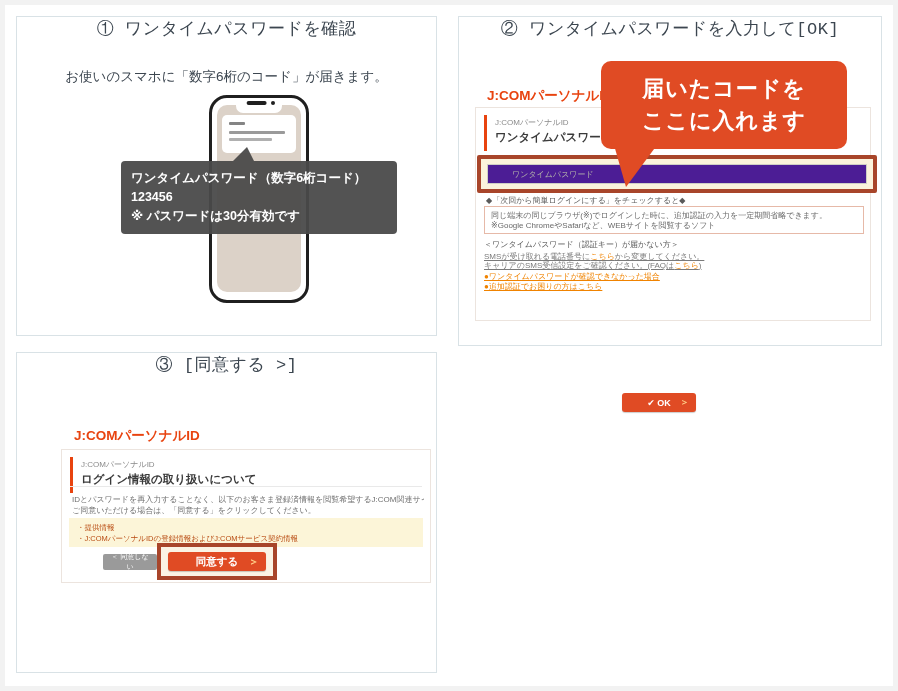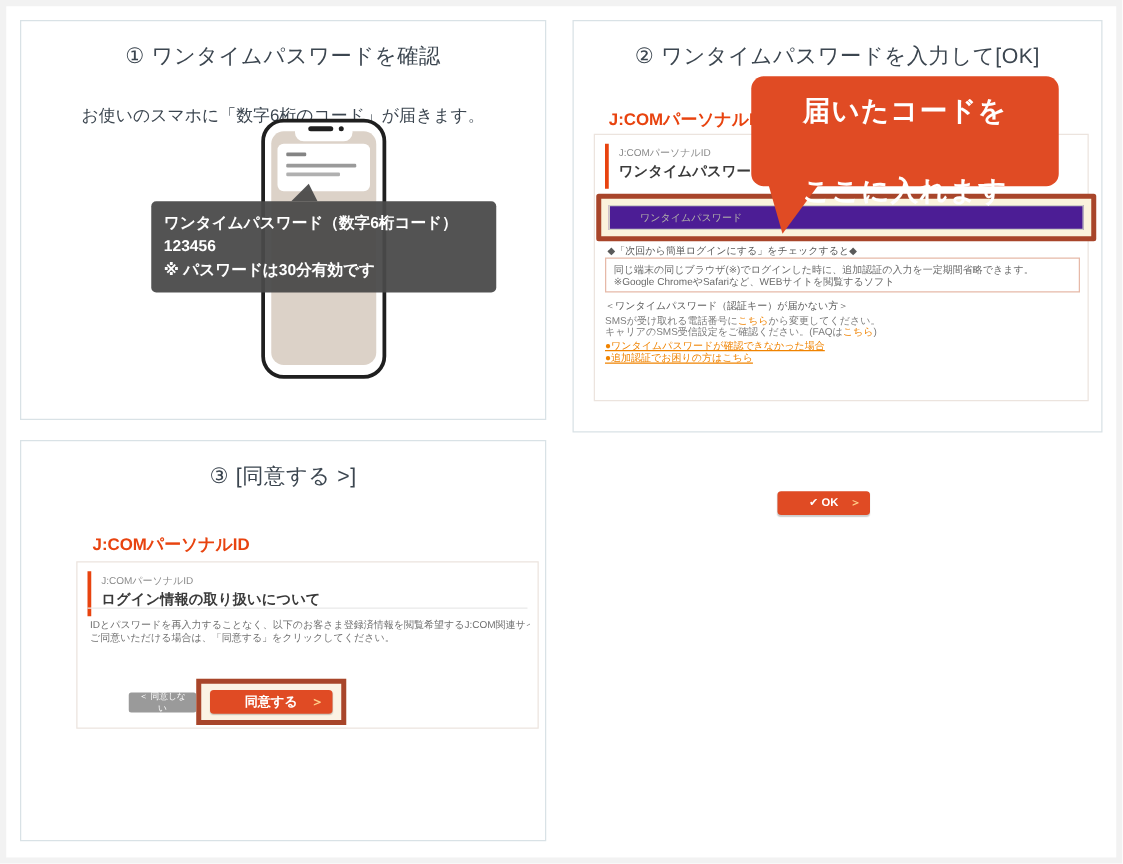--- a/index.html
+++ b/index.html
@@ -4,21 +4,21 @@
 <style>
   html,body{margin:0;padding:0;background:#ffffff;}
   *{box-sizing:border-box;font-family:"Liberation Sans","DejaVu Sans",sans-serif;}
   .stage{position:relative;width:898px;height:691px;background:#fff;overflow:hidden;
          box-shadow:inset 0 0 0 5px #f2f2f2;}
   .panel{position:absolute;background:#fff;border:1px solid #d9e2e6;}
   #p1{left:16px;top:16px;width:421px;height:320px;}
   #p2{left:458px;top:16px;width:424px;height:330px;}
   #p3{left:16px;top:352px;width:421px;height:321px;}
 
-  .step-title{margin-top:16px;text-align:center;color:#3c4650;font-size:17px;letter-spacing:.5px;}
+  .step-title{text-align:center;color:#3c4650;font-size:17px;letter-spacing:.5px;font-family:Liberation Mono, monospace;}
   .step-sub{margin-top:28px;text-align:center;color:#3c4650;font-size:13.5px;}
 
   
   .phone{position:absolute;left:192px;top:78px;width:100px;height:208px;background:#fff;
          border:3px solid #1f1f1f;border-radius:18px;}
   .phone .screen{position:absolute;left:5px;right:5px;top:7px;bottom:8px;background:#dcd2c8;border-radius:10px;}
   .phone .notch{position:absolute;left:50%;top:-1px;transform:translateX(-50%);width:46px;height:9px;
                 background:#fff;border-radius:0 0 7px 7px;}
   .phone .speaker{position:absolute;left:50%;top:3px;transform:translateX(-62%);width:20px;height:4px;
                   background:#1f1f1f;border-radius:2px;z-index:3;}
@@ -44,29 +44,29 @@
   .heading{font-size:11.5px;font-weight:bold;color:#3a3a3a;margin-top:2px;}
   .hr{position:absolute;left:8px;right:8px;border-bottom:1px solid #e9e9e9;}
 
   .annotate{position:absolute;border:4px solid #a8452a;background:#fbf3dc;border-radius:2px;z-index:2;}
   #otp-input{position:absolute;left:6px;right:6px;top:5px;bottom:5px;background:#4c1d95;
              border:1px solid #cfcfc5;font-size:8px;color:#8a8a84;padding:0 24px;width:calc(100% - 12px);}
   #otp-input::placeholder{color:#b3b3aa;}
 
   .callout{position:absolute;left:142px;top:44px;width:246px;height:88px;background:#e04b24;border-radius:10px;
            z-index:4;display:flex;flex-direction:column;justify-content:center;align-items:center;}
-  .callout div{color:#fff;font-weight:bold;font-size:22px;line-height:32px;letter-spacing:1px;margin-top:32px;}
+  .callout div{color:#fff;font-weight:bold;font-size:22px;line-height:32px;letter-spacing:1px;}
   .callout-tail{position:absolute;left:155px;top:128px;width:0;height:0;z-index:3;
                 border-left:12px solid transparent;border-right:31px solid transparent;
                 border-top:42px solid #e04b24;}
 
   .tiny{position:absolute;font-size:8px;color:#5a5a5a;line-height:9px;white-space:nowrap;}
   .tinybox{position:absolute;border:1px solid #e6b9a8;background:#fff;padding:4px 6px;
            font-size:8px;color:#6a6a6a;line-height:10px;white-space:nowrap;overflow:hidden;}
-  .graytxt{color:#7a7a7a;}
+  .graytxt{color:#7a7a7a;text-decoration:underline;}
   .olink{color:#ef8200;text-decoration:none;cursor:pointer;}
   .obullet{position:absolute;font-size:8px;color:#f08300;text-decoration:underline;white-space:nowrap;cursor:pointer;}
 
   .red-btn{position:absolute;background:#e04b24;border:none;border-radius:3px;color:#fff;font-weight:bold;
            display:flex;align-items:center;justify-content:center;cursor:pointer;
            box-shadow:0 1px 1px rgba(0,0,0,.2);}
   .red-btn .chev{position:absolute;right:7px;color:#ffd08a;font-weight:bold;}
 
   #ok-btn{left:146px;top:285px;width:74px;height:19px;font-size:9px;}
   #ok-btn .chev{font-size:9px;}
@@ -164,20 +164,24 @@
     <div class="content-box" style="left:44px;top:96px;width:370px;height:134px;">
       <div class="site-header">
         <div class="crumb">J:COMパーソナルID</div>
         <div class="heading">ログイン情報の取り扱いについて</div>
       </div>
       <div class="hr" style="top:36px;"></div>
 
       <div class="bodytxt" style="left:10px;top:44px;right:6px;">IDとパスワードを再入力することなく、以下のお客さま登録済情報を閲覧希望するJ:COM関連サイトに提供します。</div>
       <div class="bodytxt" style="left:10px;top:55px;right:6px;">ご同意いただける場合は、「同意する」をクリックしてください。</div>
 
+      <div class="notice" style="left:7px;top:68px;right:7px;height:29px;">
+        <div>・提供情報</div>
+        <div>・J:COMパーソナルIDの登録情報およびJ:COMサービス契約情報</div>
+      </div>
 
       <button class="gray-btn" style="left:41px;top:104px;width:54px;height:16px;">
         <span>＜ 同意しない</span>
       </button>
 
       <div class="annotate2" style="left:95px;top:93px;width:120px;height:37px;">
         <button class="red-btn" id="agree-btn">
           <span>同意する</span>
           <span class="chev">＞</span>
         </button>

